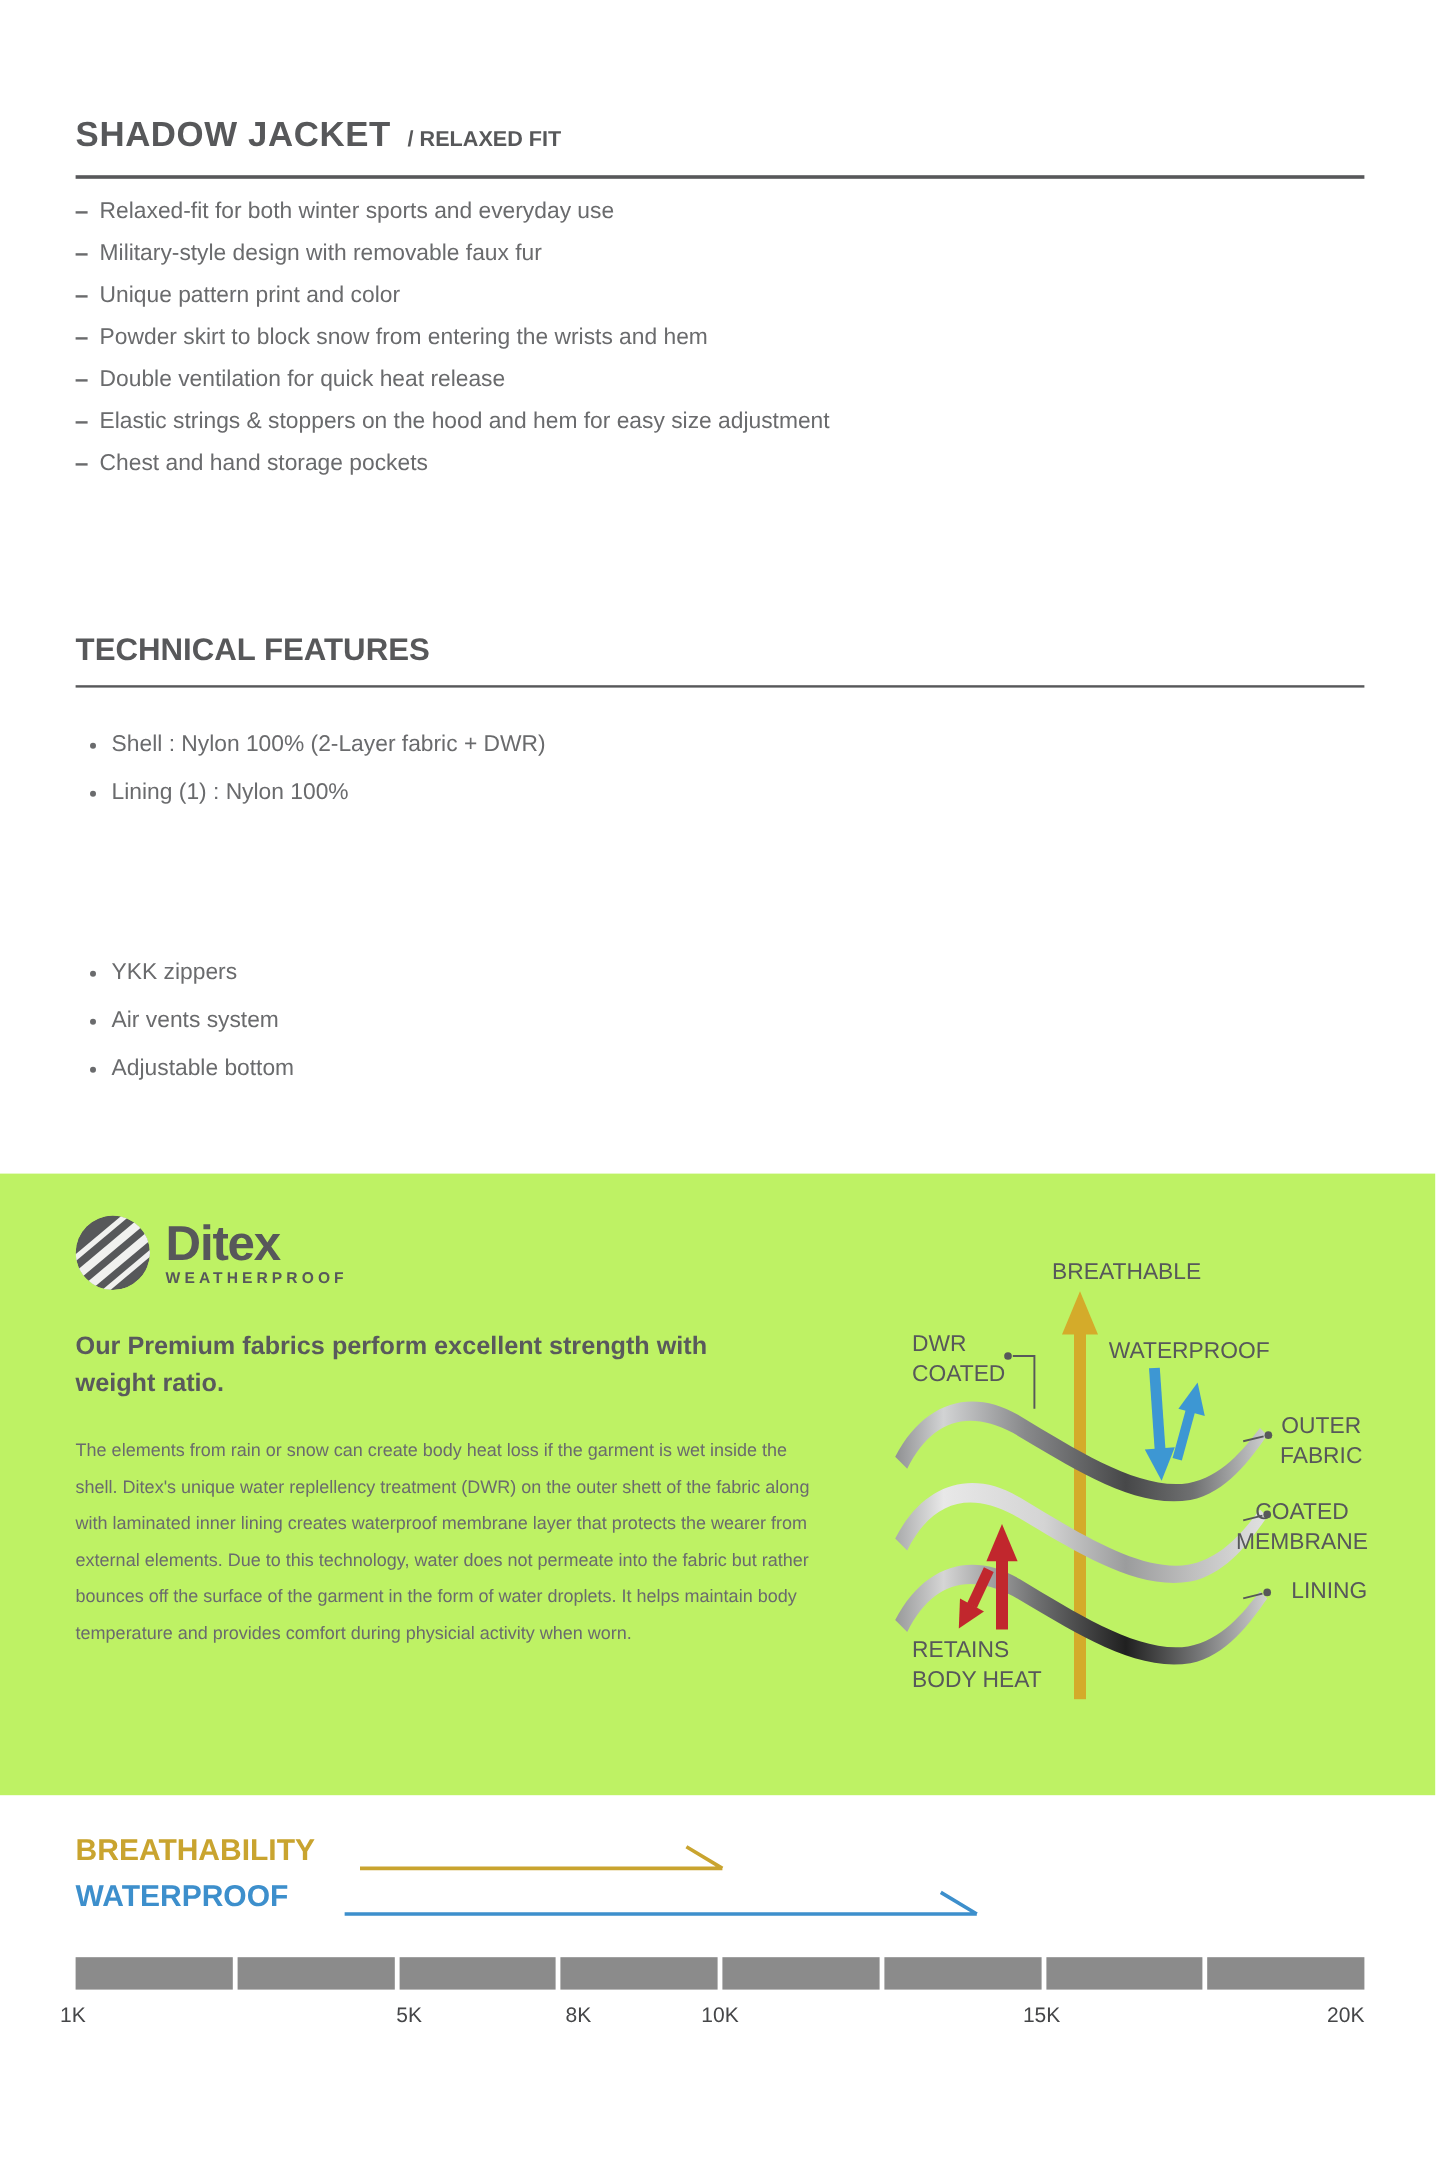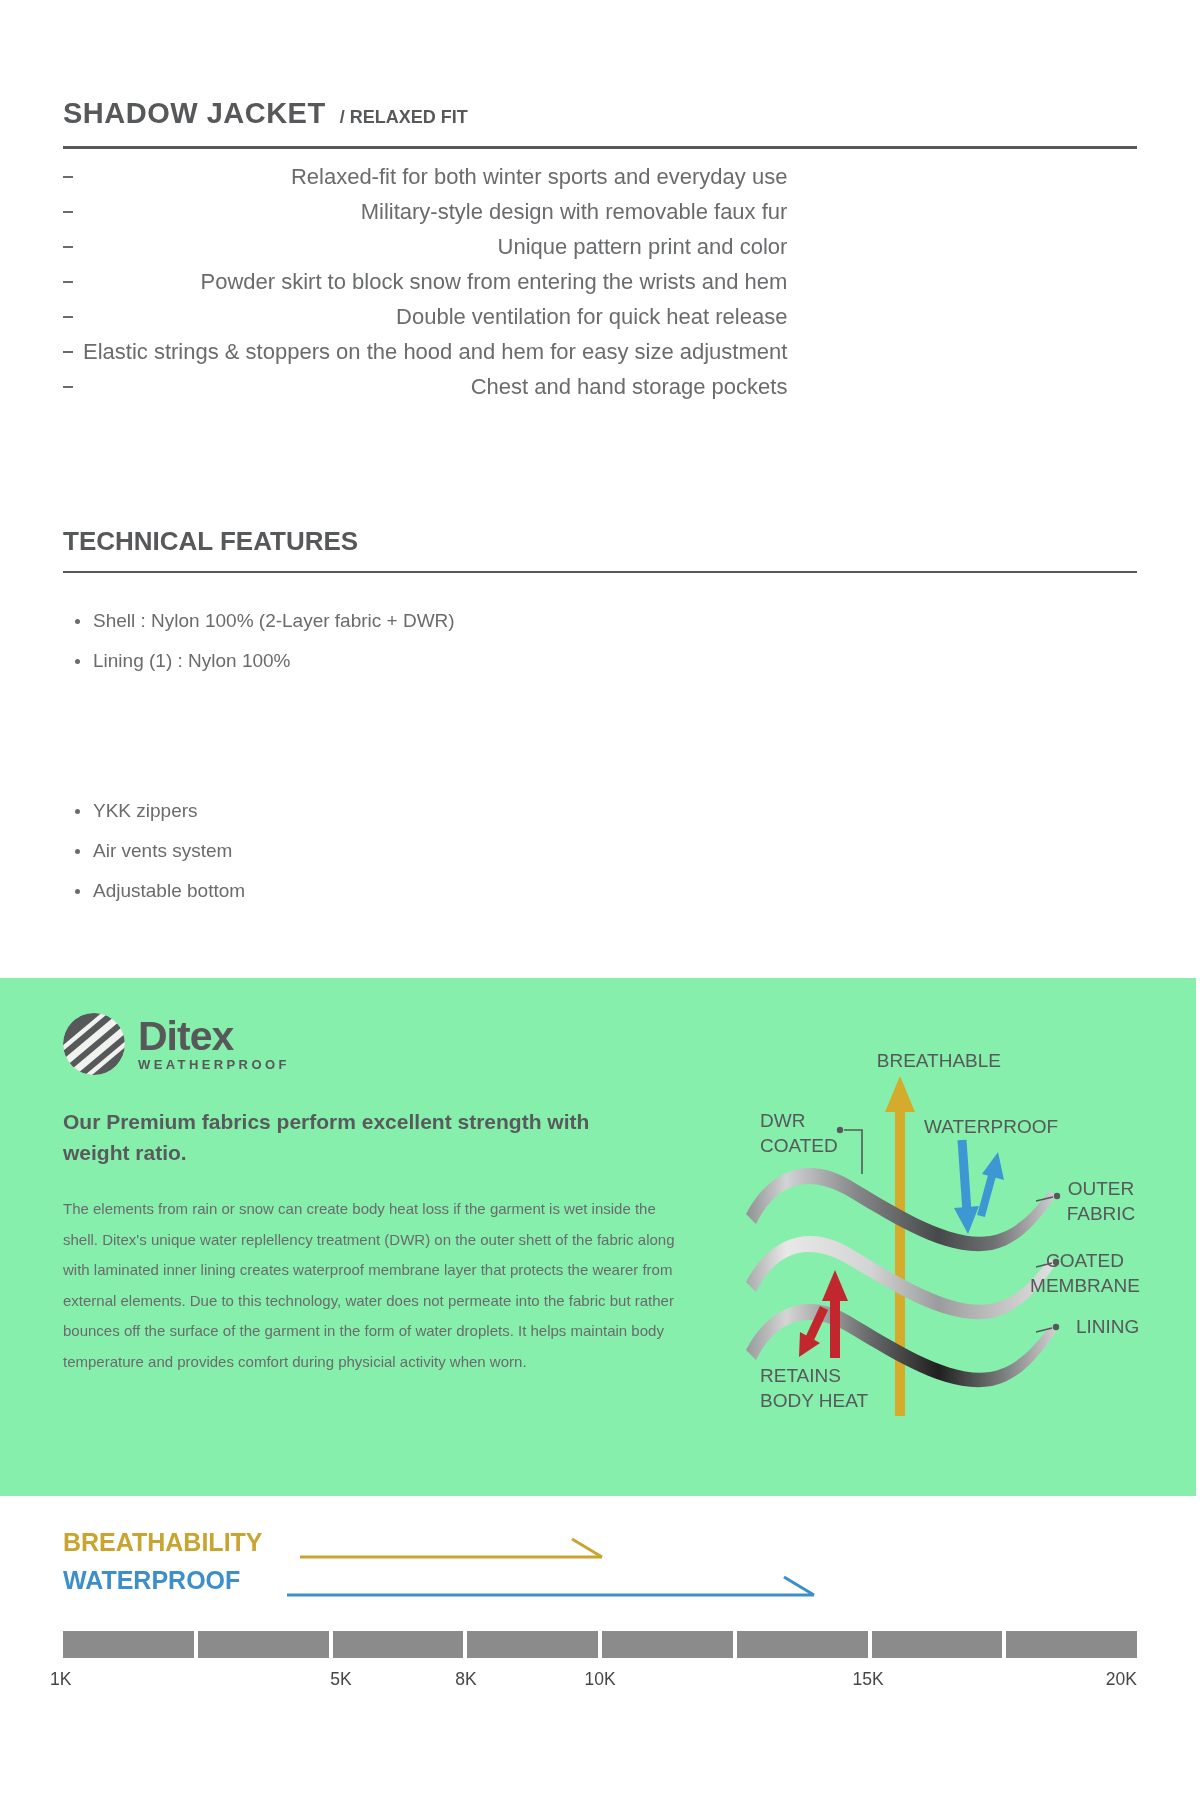--- a/index.html
+++ b/index.html
@@ -10,35 +10,35 @@
   }
   
   .header { position:absolute; left:63px; top:84px; width:1074px;
             border-bottom:3px solid #57585a; padding-bottom:16px; }
   .title-row { display:flex; align-items:baseline; gap:14px; }
   .title { font-size:29px; font-weight:bold; letter-spacing:.5px; color:#57585a; }
   .fit   { font-size:18px; font-weight:bold; color:#57585a; }
 
   
   .features { position:absolute; left:63px; top:146px; }
-  .feature { display:flex; align-items:center; height:35px; font-size:22px; color:#6a6b6d;justify-content:space-between; }
+  .feature { display:flex; align-items:center; height:35px; font-size:19px; color:#6a6b6d; }
   .dash { width:10px; height:2px; background:#6a6b6d; margin-right:10px; flex:none; }
 
   
   .tech-header { position:absolute; left:63px; top:513px; width:1074px;
                  border-bottom:2px solid #57585a; padding-bottom:14px; }
   .tech-title { font-size:26px; font-weight:bold; color:#57585a; }
   .materials { position:absolute; left:75px; top:588px; }
   .mat-row { display:flex; align-items:center; height:40px; font-size:19px; color:#6a6b6d; }
   .dot { width:5px; height:5px; border-radius:50%; background:#6a6b6d; margin-right:13px; flex:none; }
   .col-left  { position:absolute; left:75px;  top:778px; }
   .col-right { position:absolute; left:635px; top:778px; }
 
   
-  .band { position:absolute; left:0; top:965px; width:1200px; height:518px; background:#86efac; }
+  .band { position:absolute; left:0; top:965px; width:1200px; height:518px; background:#bef264; }
   .logo { position:absolute; left:63px; top:35px; display:flex; align-items:center; }
   .logo-text { margin-left:13px; }
   .brand { font-size:41px; font-weight:bold; letter-spacing:-1px; color:#57585a; line-height:40px; }
   .tagline { font-size:13px; font-weight:bold; letter-spacing:3.4px; color:#57585a; margin-top:1px; }
   .lead { position:absolute; left:63px; top:128px; width:560px;
           font-size:21px; font-weight:bold; line-height:31px; color:#595a5c; }
   .body-text { position:absolute; left:63px; top:216px; width:625px;
                font-size:15px; line-height:30.5px; color:#6a6b6d; }
 
   
@@ -55,21 +55,21 @@
 
   
   .breath-label { position:absolute; left:63px; top:1515px; font-size:25px; font-weight:bold; color:#c9a42f; }
   .water-label  { position:absolute; left:63px; top:1553px; font-size:25px; font-weight:bold; color:#3d8fcc; }
   .breath-line { position:absolute; left:300px; top:1521px; }
   .water-line  { position:absolute; left:287px; top:1559px; }
   .bar { position:absolute; left:63px; top:1618px; width:1074px; height:27px; display:flex; gap:4px; }
   .seg { flex:1; background:#8b8b8b; }
   .tick { position:absolute; top:1656px; font-size:17.5px; color:#454648; width:60px; text-align:center; }
   .t0 { left:50px; text-align:left; width:50px; }
-  .t1 { left:311px; } .t2 { left:436px; } .t3 { left:570px; } .t4 { left:838px; }
+  .t1 { left:311px; } .t2 { left:452px; } .t3 { left:570px; } .t4 { left:838px; }
   .t5 { left:1082px; text-align:right; width:55px; }
 </style>
 </head>
 <body>
 
 <div class="page">
 
   <div class="header">
     <div class="title-row">
       <span class="title">SHADOW JACKET</span>

